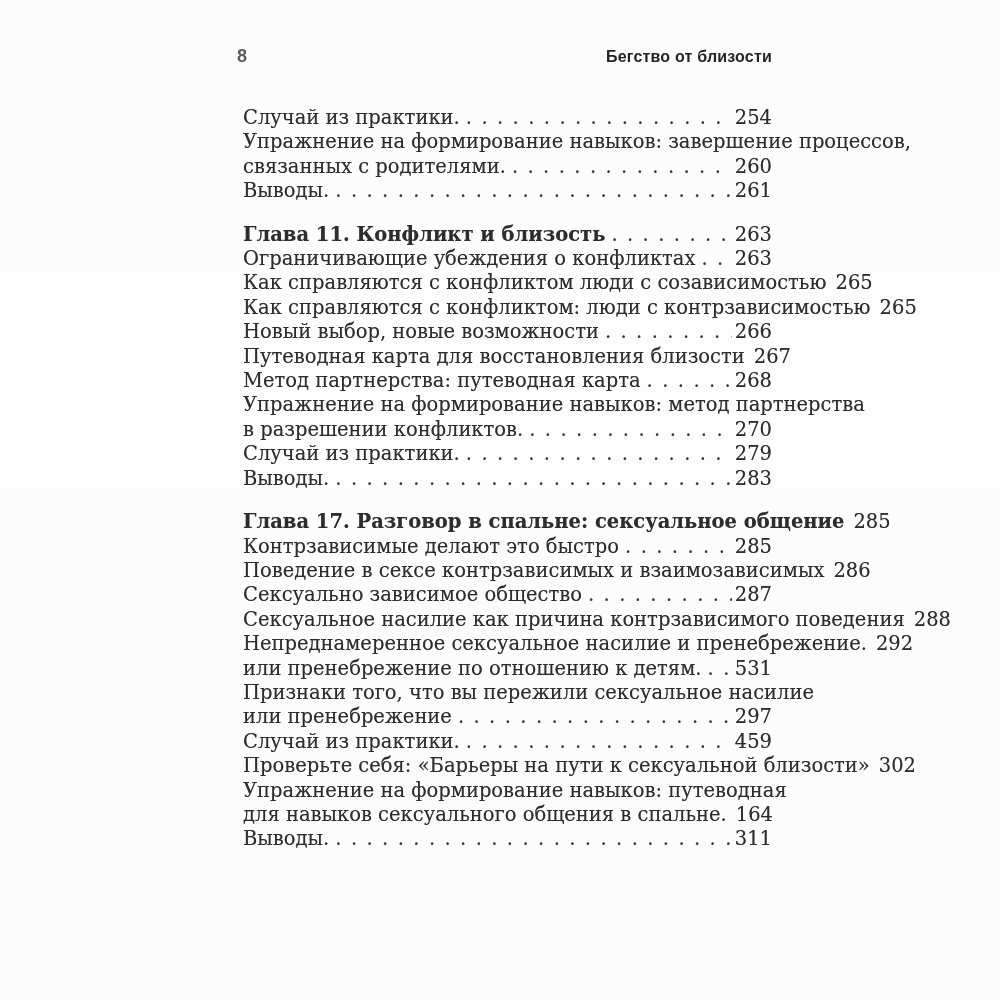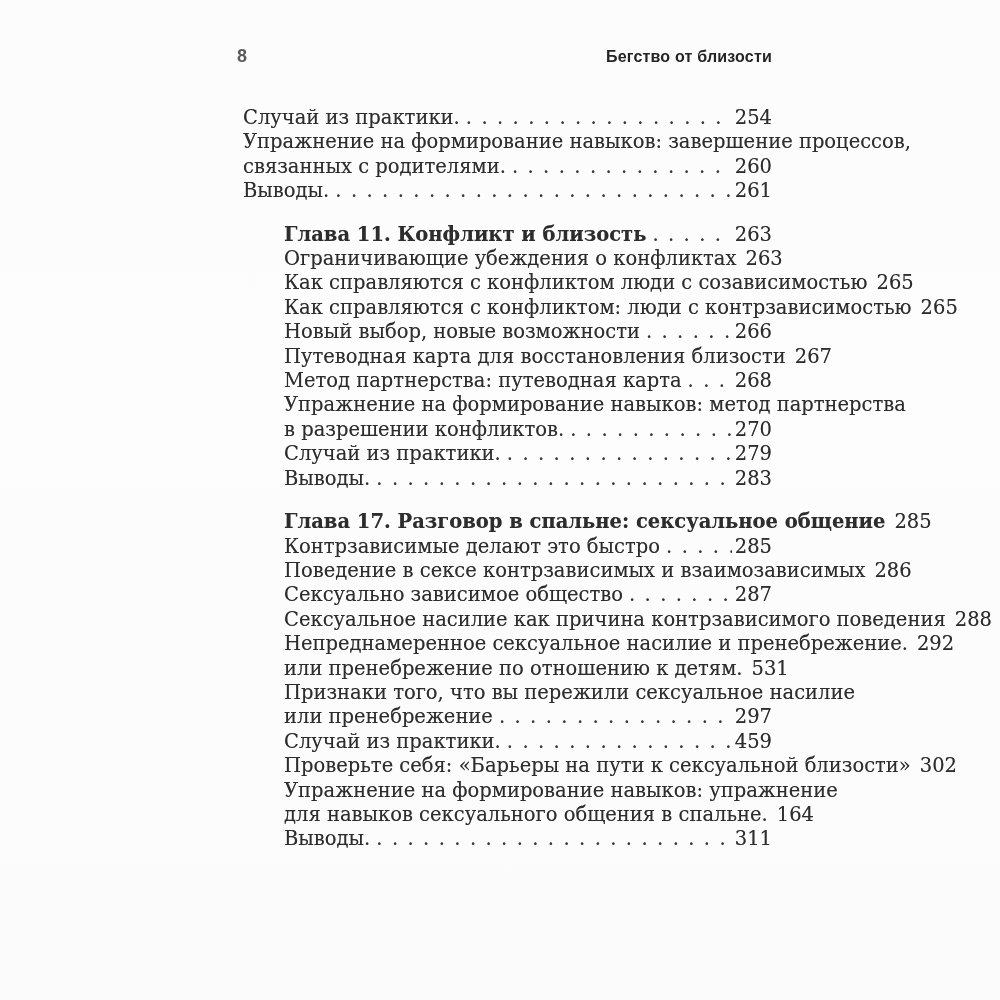--- a/index.html
+++ b/index.html
@@ -40,21 +40,21 @@
     letter-spacing: 0.2px;
   }
   
   .toc {
     position: absolute;
     left: 243px;
     top: 106px;
     width: 529px;
   }
   .toc-section { margin: 0; }
-  .toc-section + .toc-section { margin-top: 19px; margin-left: 41px; }
+  .toc-section + .toc-section { margin-top: 19px; }
   .toc-row {
     display: flex;
     align-items: flex-end;
     line-height: 24.4px;
     font-size: 19.5px;
     white-space: nowrap;
     color: #2d2d2d;
     text-shadow: 0 0 0.5px rgba(40,40,40,0.45);
   }
   .toc-row .toc-text { flex: 0 0 auto; }
@@ -205,21 +205,21 @@
           <span class="toc-text">Случай из практики.</span>
           <span class="dot-leader">. . . . . . . . . . . . . . . . . . . . . . . . . . . . . . . . . . . . . . . . . . . . . . . . . . . . . . . . . . . . . . . . . . . . . . </span>
           <span class="page-num">459</span>
         </div>
         <div class="toc-row">
           <span class="toc-text">Проверьте себя: «Барьеры на пути к сексуальной близости»</span>
           <span class="dot-leader">. . . . . . . . . . . . . . . . . . . . . . . . . . . . . . . . . . . . . . . . . . . . . . . . . . . . . . . . . . . . . . . . . . . . . . </span>
           <span class="page-num">302</span>
         </div>
         <div class="toc-row">
-          <span class="toc-text">Упражнение на формирование навыков: упражнение</span>
+          <span class="toc-text">Упражнение на формирование навыков: путеводная</span>
         </div>
         <div class="toc-row">
           <span class="toc-text">для навыков сексуального общения в спальне.</span>
           <span class="dot-leader">. . . . . . . . . . . . . . . . . . . . . . . . . . . . . . . . . . . . . . . . . . . . . . . . . . . . . . . . . . . . . . . . . . . . . . </span>
           <span class="page-num">164</span>
         </div>
         <div class="toc-row">
           <span class="toc-text">Выводы.</span>
           <span class="dot-leader">. . . . . . . . . . . . . . . . . . . . . . . . . . . . . . . . . . . . . . . . . . . . . . . . . . . . . . . . . . . . . . . . . . . . . . </span>
           <span class="page-num">311</span>

